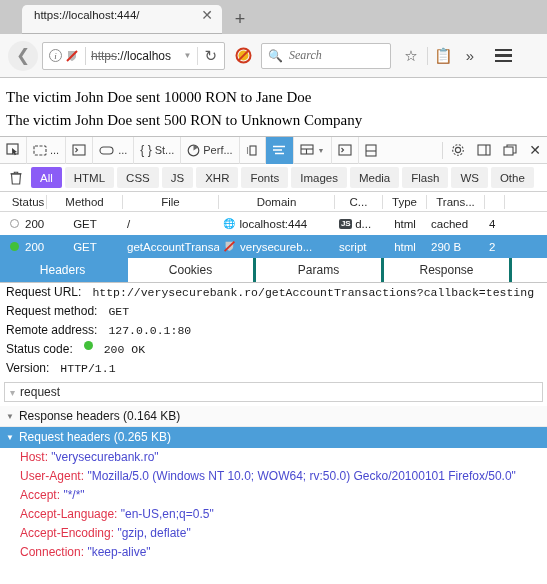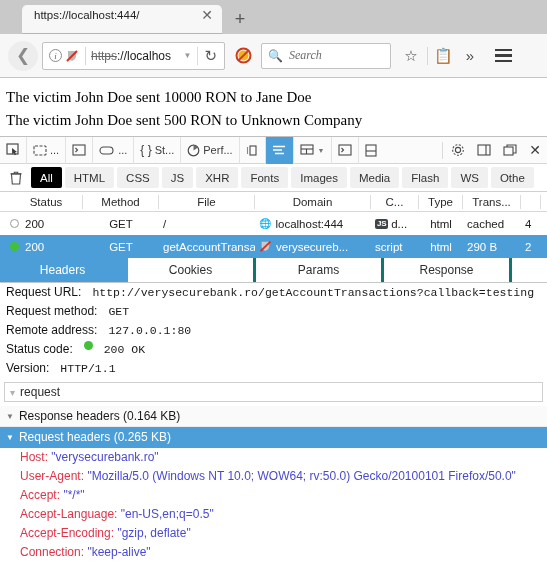--- a/index.html
+++ b/index.html
@@ -162,35 +162,35 @@
   .fchip {
     height: 21px;
     background: #f0f0f0;
     border-radius: 2px;
     font-size: 11.5px;
     color: #333;
     display:flex; align-items:center;
     padding: 0 9px;
     white-space: nowrap;
   }
-  .fchip.active { background: #000000; color:#fff; }
+  .fchip.active { background: #8b5cf6; color:#fff; }
 
   
   .net-table { font-size: 11.5px; }
   .net-head {
     display:flex; height: 20px; align-items:center;
     background:#fff; border-bottom:1px solid #d8d8d8;
     color:#2a2a2a;
   }
   .net-head > div { text-align:center; border-right:1px solid #dddddd; height:14px; line-height:14px; overflow:hidden; white-space:nowrap;}
   .net-row { display:flex; height:23px; align-items:center; white-space:nowrap; }
   .net-row > div { overflow:hidden; white-space:nowrap; padding: 0 4px; }
   .net-row.sel { background:#4c9ed9; color:#fff; }
   .net-row.plain { color:#222; }
-  .c-status{ width:83px; display:flex; align-items:center; gap:6px; padding-left:10px !important;}
+  .c-status{ width:47px; display:flex; align-items:center; gap:6px; padding-left:10px !important;}
   .c-method{ width:76px; text-align:center;}
   .c-file{ width:96px; }
   .c-domain{ width:116px; display:flex; align-items:center; gap:4px;}
   .c-cause{ width:48px; display:flex; align-items:center; gap:3px;}
   .c-type{ width:44px; text-align:center;}
   .c-trans{ width:58px; text-align:left;}
   .c-size{ width:20px; }
   .dot { width:9px; height:9px; border-radius:50%; display:inline-block; flex:0 0 auto;}
   .dot.hollow { background: transparent; border: 1.6px solid #9a9a9a; }
   .dot.green { background:#42c03a; }

